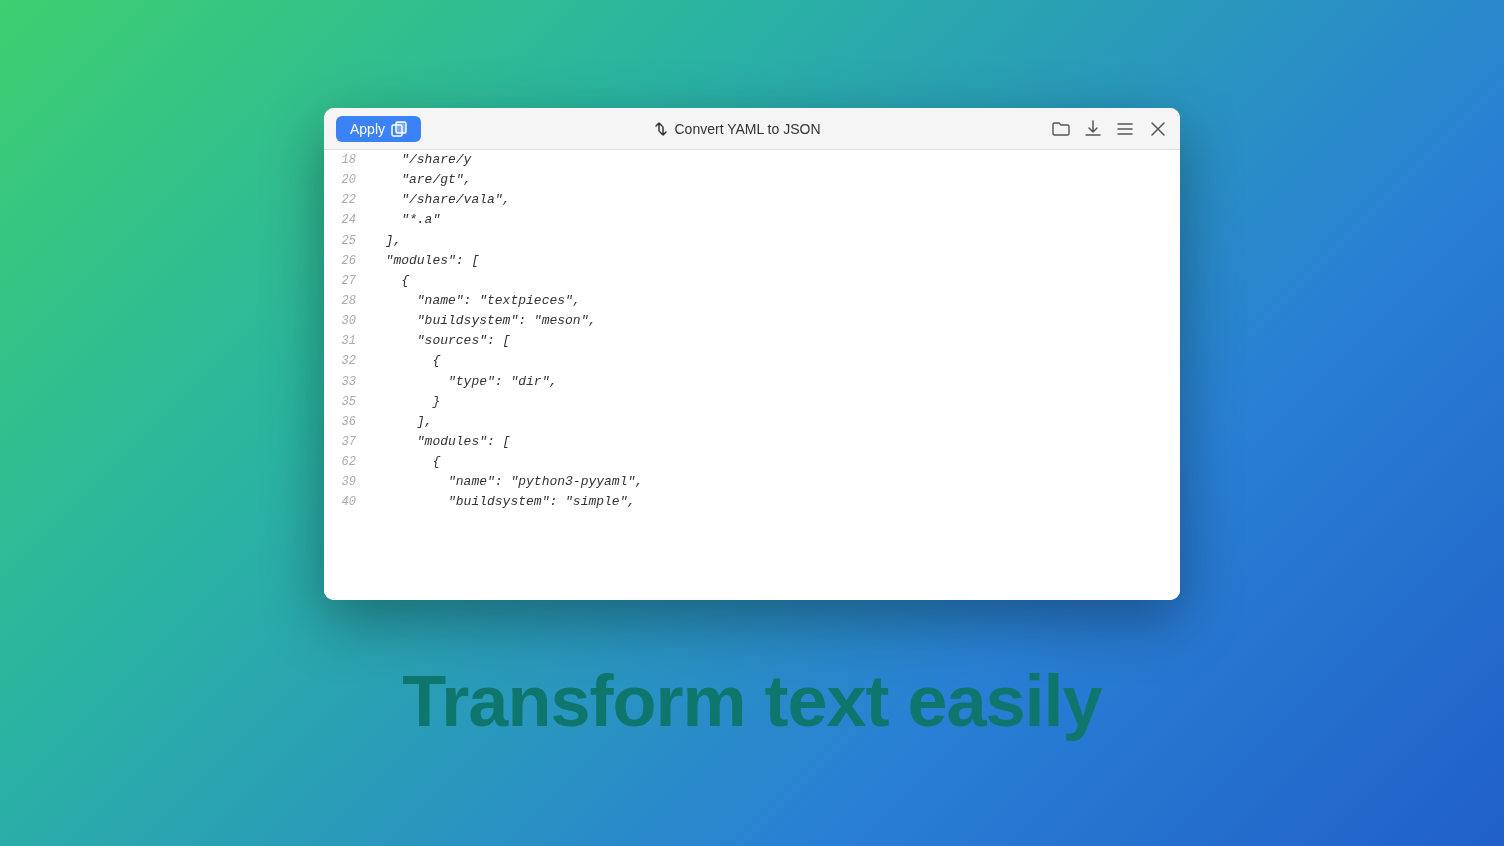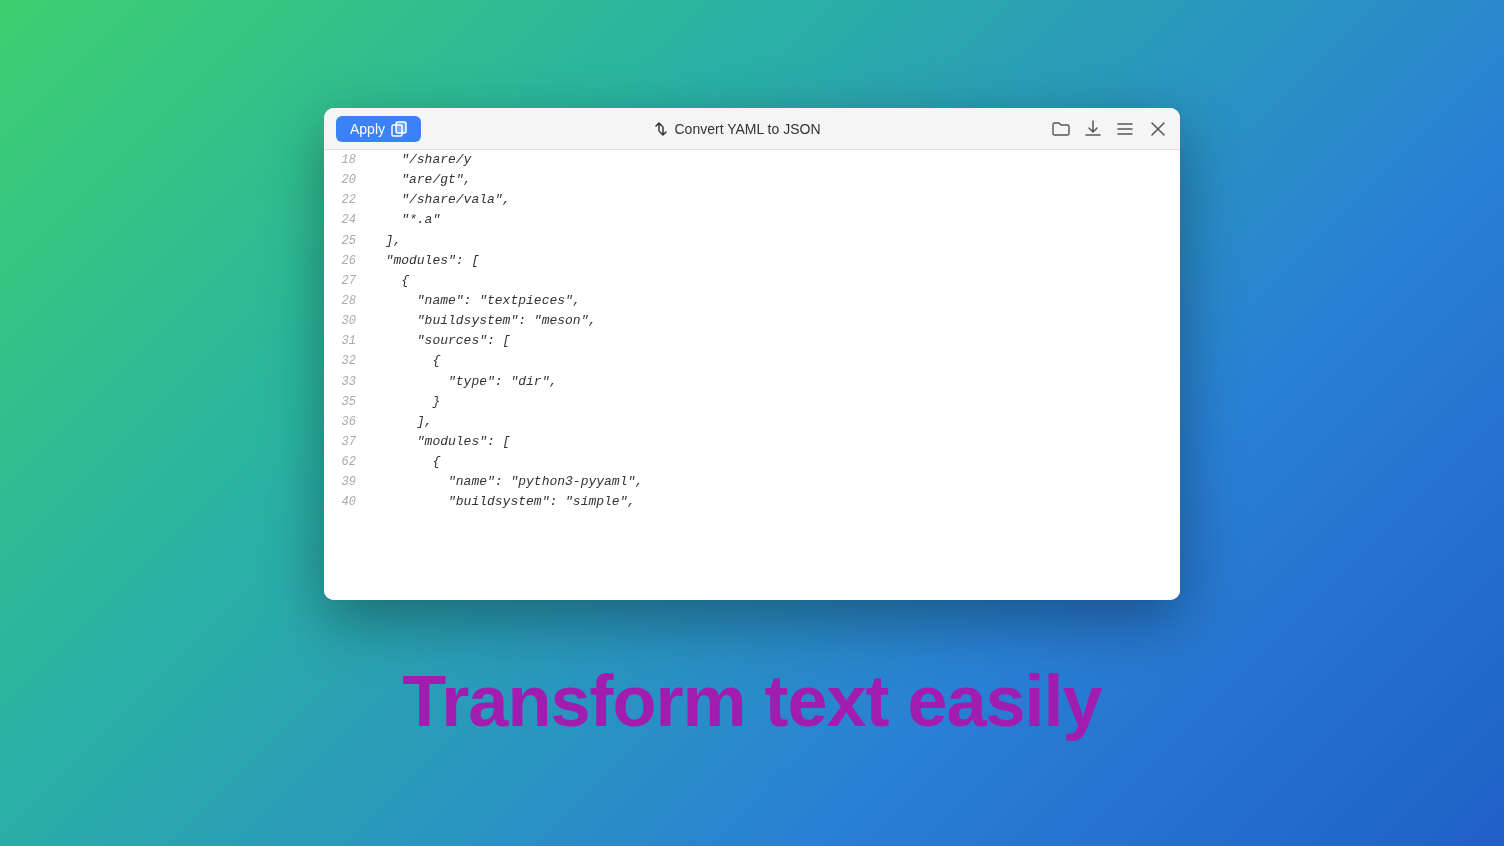--- a/index.html
+++ b/index.html
@@ -130,21 +130,21 @@
     .line-content {
       flex: 1;
       color: #333;
       white-space: pre;
       padding: 0 4px;
       overflow: hidden;
     }
 
     .headline {
       margin-top: 60px;
-      color: #a21caf;
+      color: #0f766e;
       font-size: 72px;
       font-weight: 800;
       text-align: center;
       letter-spacing: -1px;
     }
 
     
     svg {
       display: block;
     }

